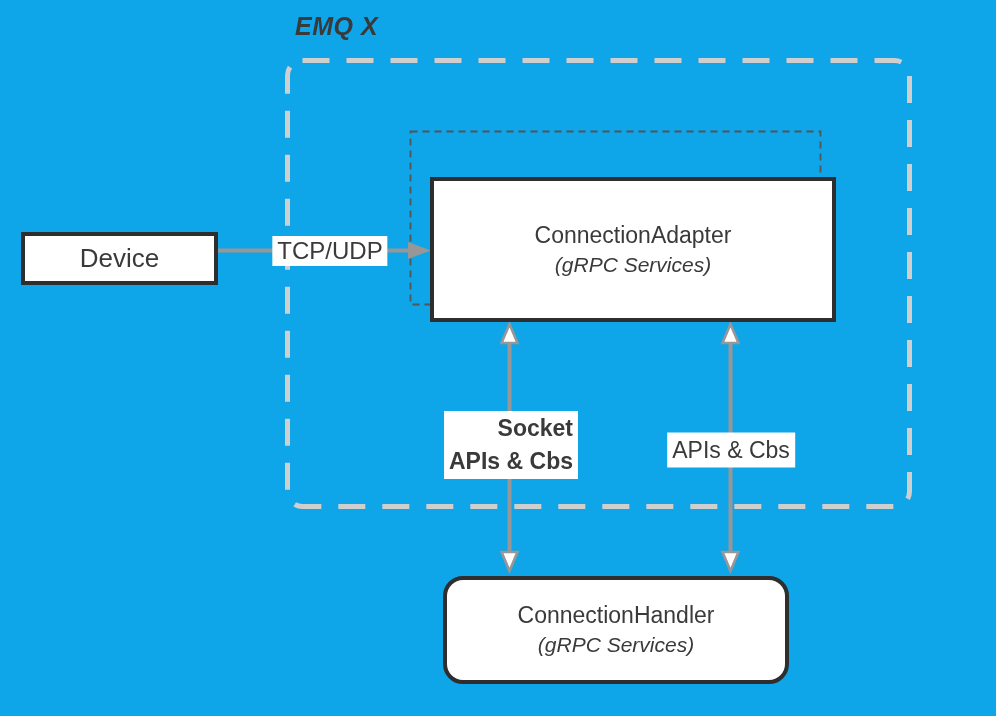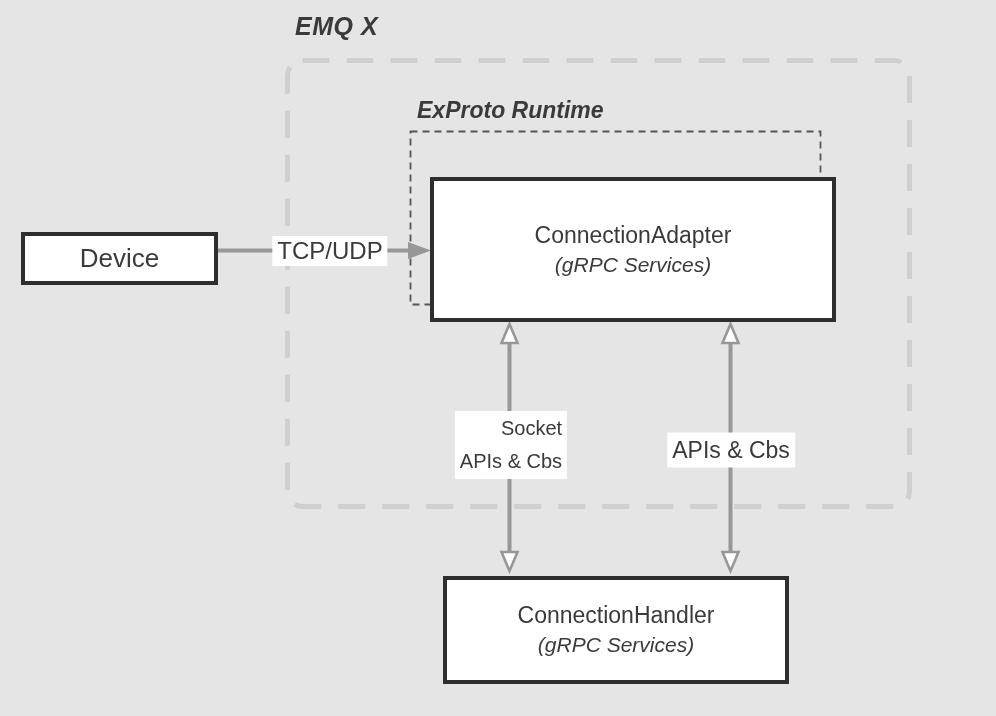--- a/index.html
+++ b/index.html
@@ -1,20 +1,20 @@
 <!DOCTYPE html>
 <html style="--outer-dash: #cfcfcf; --inner-dash: #555555; --box-border: #2e2e2e; --arrow: #979797; --text: #3a3a3a;"><head>
 <meta charset="utf-8">
 <style>
   html,body { margin:0; padding:0; background:#ffffff; }
   .canvas {
     position: relative;
     width: 996px;
     height: 716px;
-    background: #e5e5e5;
+    background: #0ea5e9;
     font-family: "Liberation Sans", "DejaVu Sans", sans-serif;
     color: var(--text, #3a3a3a);
     overflow: hidden;
   }
   svg.connector-layer {
     position: absolute;
     left: 0; top: 0;
     z-index: 1;
   }
   .outer-dash {
@@ -57,34 +57,34 @@
     background: #ffffff;
     border: 4px solid var(--box-border, #2e2e2e);
     display: flex;
     flex-direction: column;
     align-items: center;
     justify-content: center;
     text-align: center;
   }
   .device-box { left: 21px; top: 224px; width: 197px; height: 53px; font-size: 26px; margin-top: 8px; }
   .adapter-box { left: 430px; top: 177px; width: 406px; height: 145px; }
-  .handler-box { left: 443px; top: 576px; width: 346px; height: 108px; }
+  .handler-box { left: 443px; top: 576px; width: 346px; height: 108px; border-radius: 20px; }
   .node .title { font-size: 23px; line-height: 30px; }
   .node .subtitle { font-size: 21px; line-height: 30px; font-style: italic; margin-top: 0; }
   .edge-label {
     position: absolute;
     z-index: 2;
     background: #ffffff;
     text-align: right;
     transform: translate(-50%, -50%);
     padding: 1px 5px;
     white-space: nowrap;
   }
   .tcp-label { left: 330px; top: 251px; font-size: 24px; }
-  .socket-label { left: 511px; top: 445px; font-size: 20px; line-height: 33px; }
+  .socket-label { left: 511px; top: 445px; font-size: 23px; line-height: 33px; font-weight: bold; }
   .pubsub-label { left: 731px; top: 450px; font-size: 23px; line-height: 33px; }
 </style>
 </head>
 <body>
 
 <div class="canvas">
 
   <svg class="connector-layer" width="996" height="716" viewBox="0 0 996 716">
 
     <rect class="outer-dash" x="287.5" y="60.5" width="622" height="446" rx="15"></rect>
@@ -103,21 +103,20 @@
     </g>
 
     <g>
       <line class="shaft" x1="730.5" y1="340" x2="730.5" y2="555"></line>
       <polygon class="hollow-head" points="730.5,324 722.5,343 738.5,343"></polygon>
       <polygon class="hollow-head" points="730.5,571 722.5,552 738.5,552"></polygon>
     </g>
   </svg>
 
   <div class="free-label emqx-label">EMQ X</div>
-  <div class="free-label exproto-label">ExProto Runtime</div>
 
   <div class="node device-box">
     <span>Device</span>
   </div>
 
   <div class="node adapter-box">
     <span class="title">ConnectionAdapter</span>
     <span class="subtitle">(gRPC Services)</span>
   </div>
 

